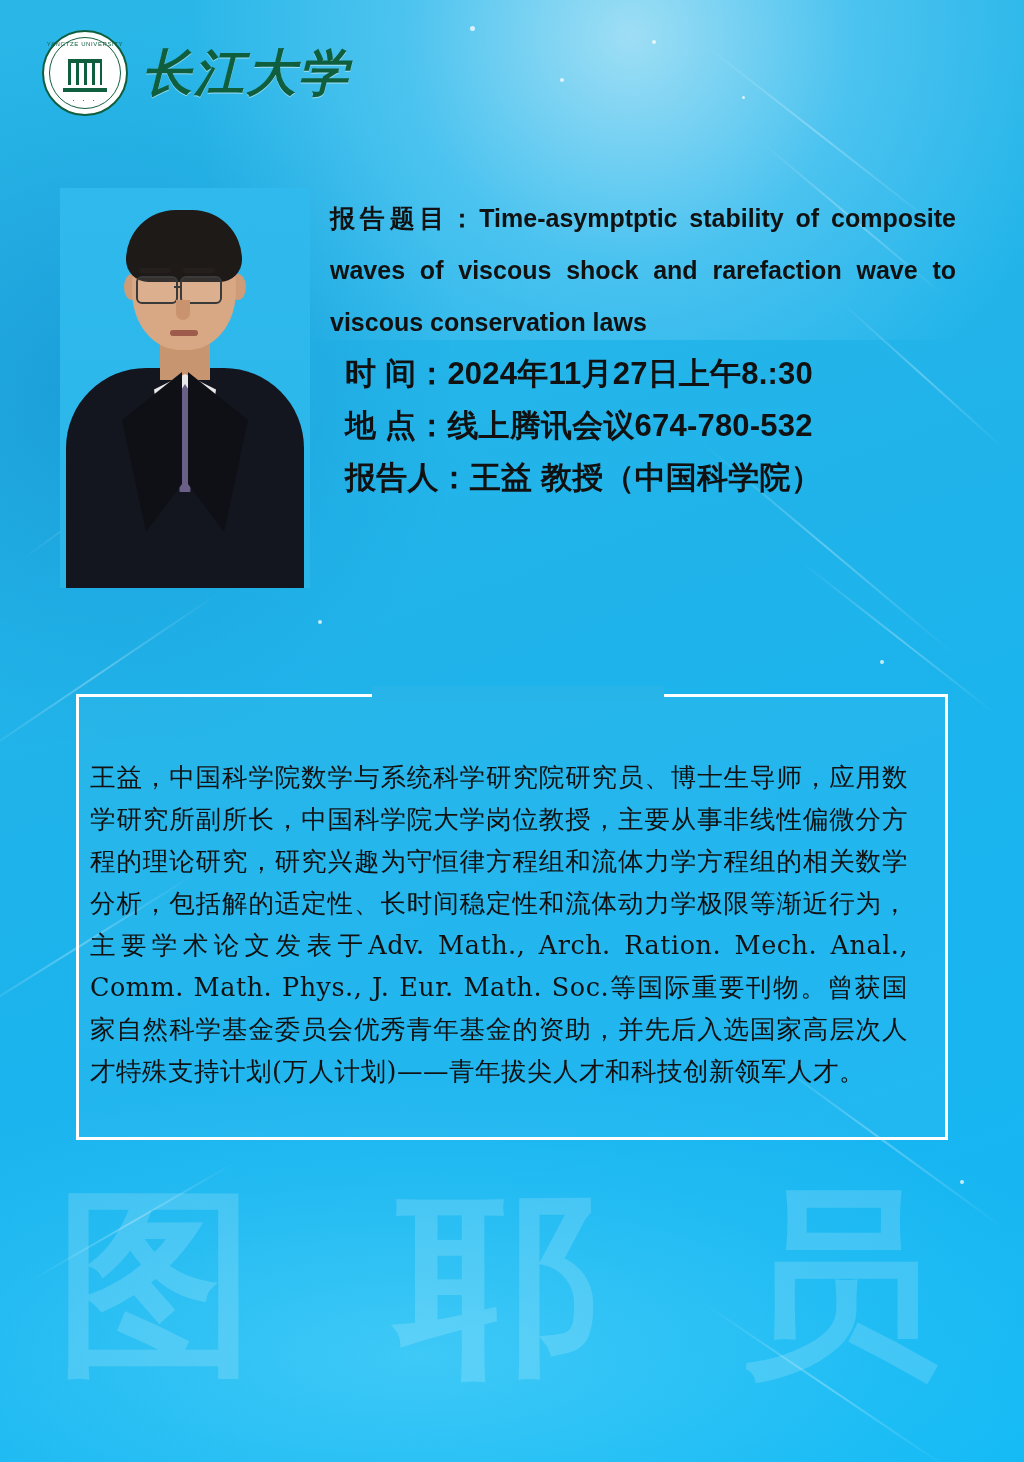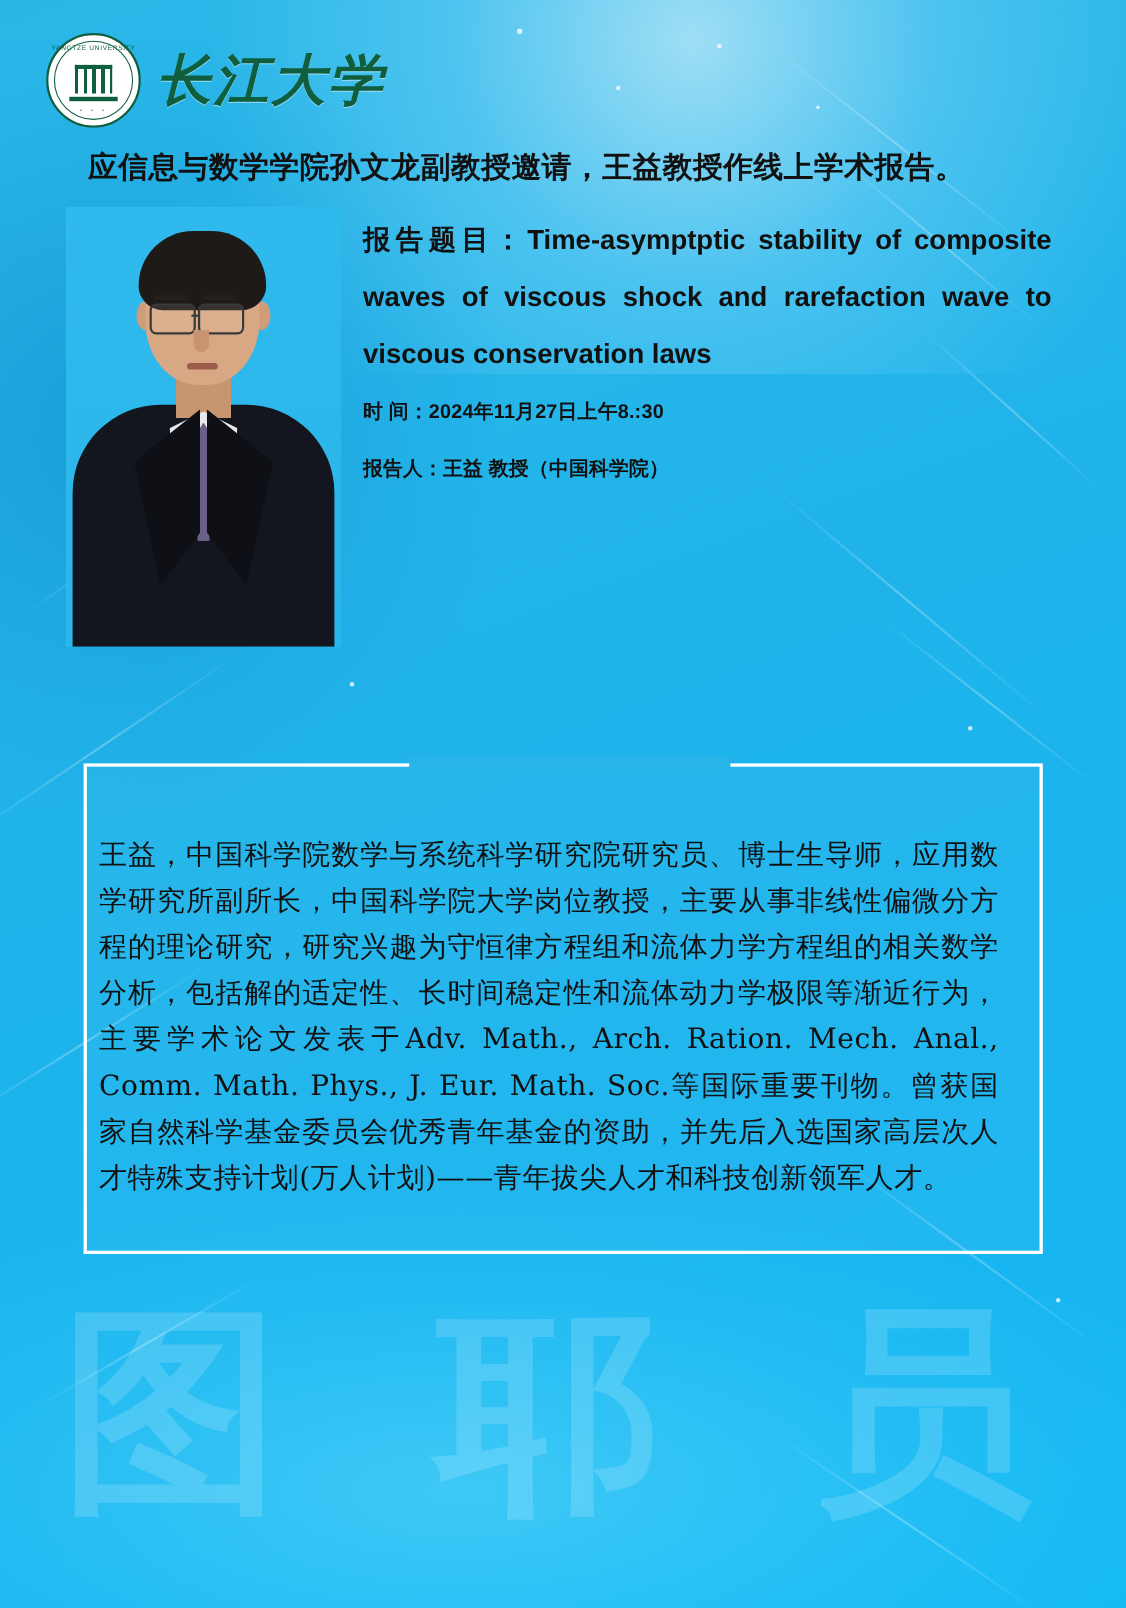--- a/index.html
+++ b/index.html
@@ -234,24 +234,25 @@
     clip-path: polygon(0 0, 100% 30%, 60% 100%, 0 70%);
   }
   
   .details {
     position: absolute;
     left: 330px; top: 192px;
     width: 626px;
     color: #111111;
   }
   .detail-line {
-    font-size: 18px;
+    font-size: 31px;
     font-weight: 700;
     line-height: 52px;
     letter-spacing: 0.2px;
+    margin-left: 15px;
   }
   .title-block {
     font-size: 25px;
     font-weight: 700;
     line-height: 52px;
     text-align: justify;
     text-align-last: left;
   }
   
   .bio-banner {
@@ -348,21 +349,20 @@
       <div class="seal-top-text">YANGTZE UNIVERSITY</div>
       <div class="seal-inner">
         <div class="seal-building"></div>
         <div class="seal-base"></div>
       </div>
       <div class="seal-bottom-text">・・・</div>
     </div>
     <div class="logo-name">长江大学</div>
   </div>
 
-  <div class="headline">应信息与数学学院孙文龙副教授邀请，王益教授作线上学术报告。</div>
 
   <div class="portrait">
     <div class="p-body"></div>
     <div class="p-neck"></div>
     <div class="p-shirt"></div>
     <div class="p-tie"></div>
     <div class="p-lapel-l"></div>
     <div class="p-lapel-r"></div>
     <div class="p-ear-l"></div>
     <div class="p-ear-r"></div>
@@ -378,20 +378,23 @@
   </div>
 
   <div class="details">
     <div class="title-block">
       <span>报告题目：</span><span>Time-asymptptic stability of composite waves of viscous shock and rarefaction wave to viscous conservation laws</span>
     </div>
     <div class="detail-line">
       <span>时 间：</span><span>2024年11月27日上午8.:30</span>
     </div>
     <div class="detail-line">
+      <span>地 点：</span><span>线上腾讯会议674-780-532</span>
+    </div>
+    <div class="detail-line">
       <span>报告人：</span><span>王益 教授（中国科学院）</span>
     </div>
   </div>
 
   <div class="bio-box"></div>
   <div class="bio-mask"></div>
   <div class="bio-text">王益，中国科学院数学与系统科学研究院研究员、博士生导师，应用数学研究所副所长，中国科学院大学岗位教授，主要从事非线性偏微分方程的理论研究，研究兴趣为守恒律方程组和流体力学方程组的相关数学分析，包括解的适定性、长时间稳定性和流体动力学极限等渐近行为，主要学术论文发表于Adv. Math., Arch. Ration. Mech. Anal., Comm. Math. Phys., J. Eur. Math. Soc.等国际重要刊物。曾获国家自然科学基金委员会优秀青年基金的资助，并先后入选国家高层次人才特殊支持计划(万人计划)——青年拔尖人才和科技创新领军人才。</div>
 
 </div>
 

